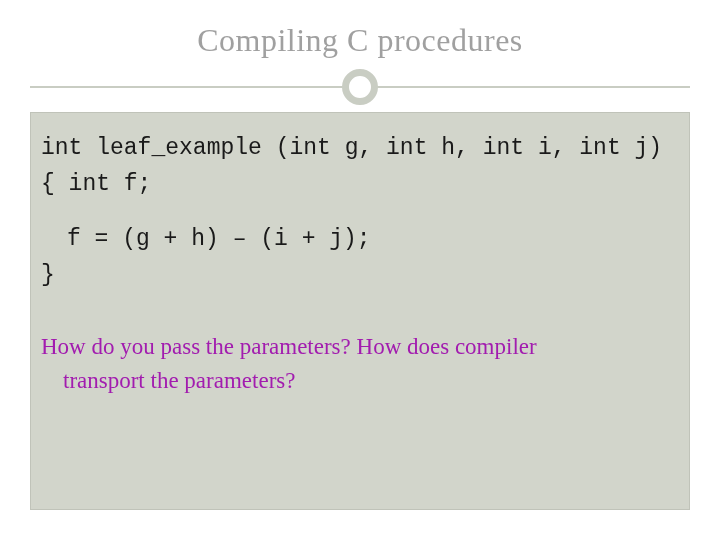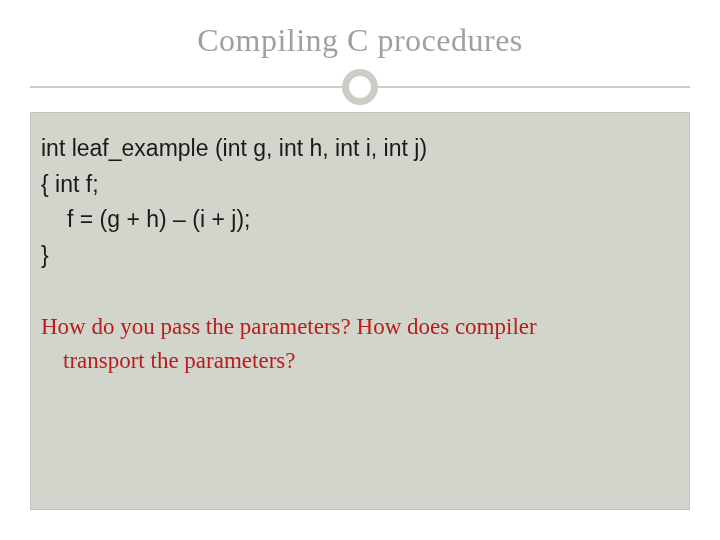--- a/index.html
+++ b/index.html
@@ -56,26 +56,26 @@
     top: 112px;
     bottom: 30px;
     background: #d2d5cb;
     border: 1px solid #c0c3b9;
     padding: 18px 10px 10px 10px;
   }
   .code-line {
     font-size: 23px;
     color: #1a1a1a;
     line-height: 1.55;
-    font-family: Liberation Sans, sans-serif;
+    font-family: Liberation Mono, monospace;
   }
-  .indent { padding-left: 26px; }
+  .indent { padding-left: 26px; margin-top: 20px; }
   .question {
     font-size: 23px;
-    color: #b91c1c;
+    color: #a21caf;
     line-height: 1.5;
     margin-top: 36px;
     padding-left: 0;
   }
   .question-cont {
     padding-left: 22px;
     text-align: right;
   }
 </style>
 </head>

